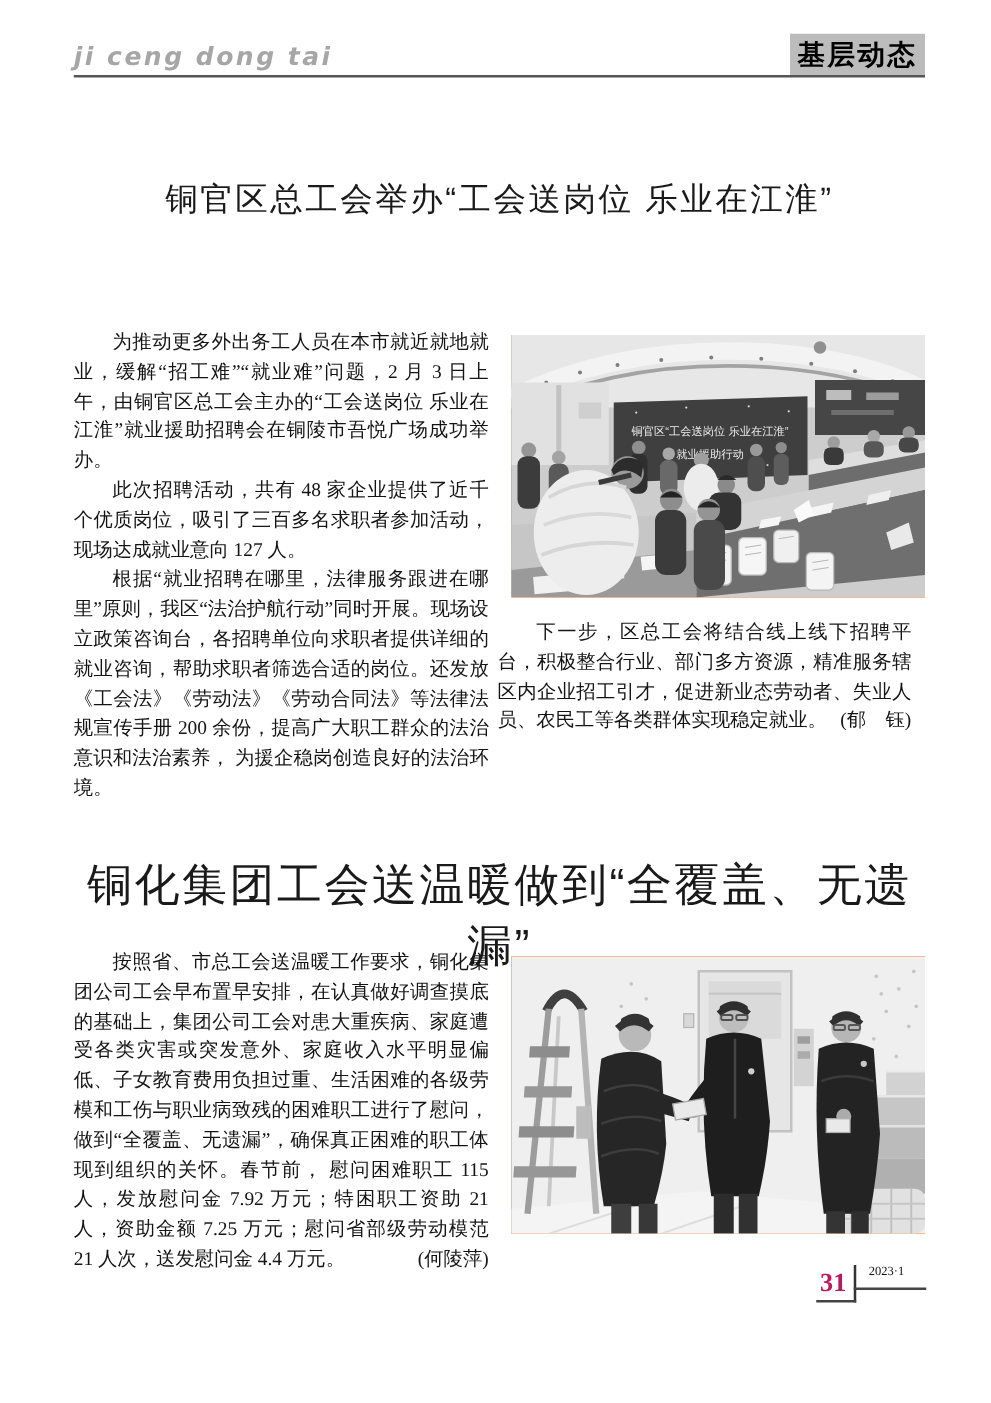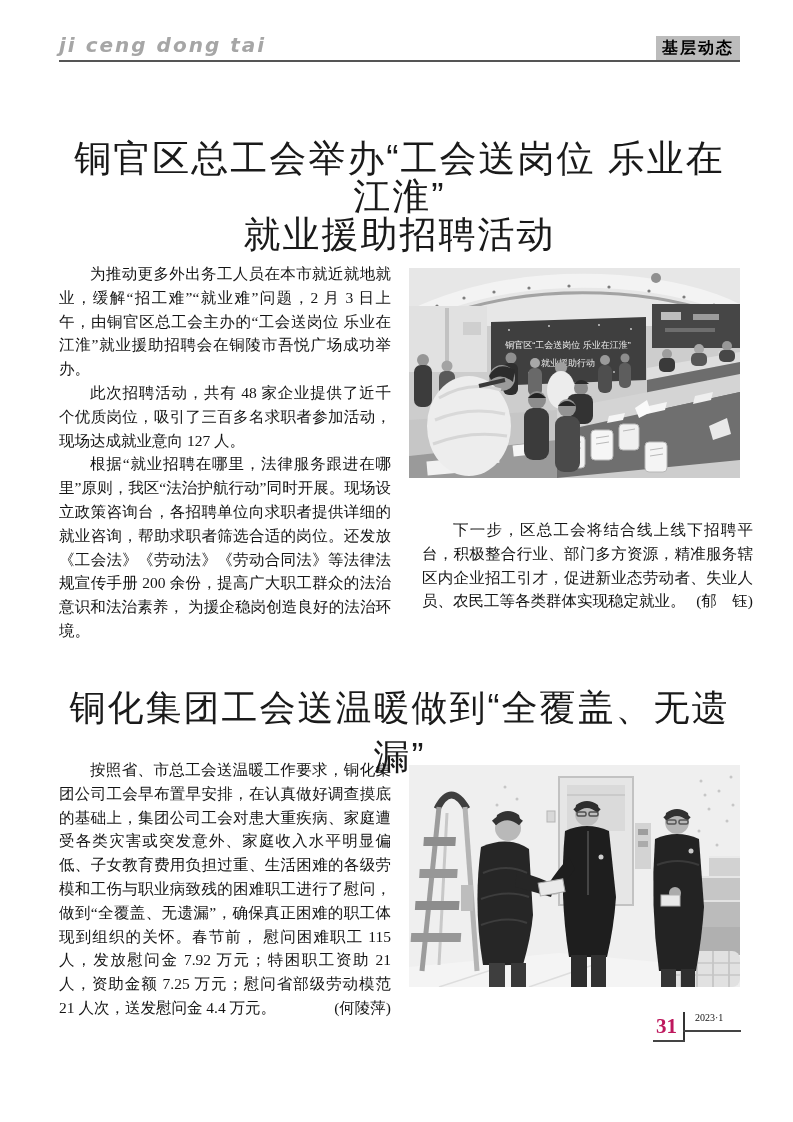--- a/index.html
+++ b/index.html
@@ -22,45 +22,45 @@
     position: absolute; left: 0; bottom: 3px;
     font-family: "DejaVu Sans", sans-serif;
     font-style: italic; font-weight: bold;
     font-size: 20px; letter-spacing: 2px;
     color: #a6a6a6;
   }
   .section-badge {
     position: absolute; right: 0; bottom: 0;
     background: #bcbcbc; color: #000;
     font-family: "Liberation Serif", serif;
-    font-weight: bold; font-size: 16px;
+    font-weight: bold; font-size: 22px;
     letter-spacing: 2px;
     padding: 2px 6px 1px 6px;
   }
   
   .article-title {
     position: absolute; left: 57px; width: 681px;
     text-align: center;
     font-family: "Liberation Sans", sans-serif;
     font-weight: 400;
     color: #1a1a1a;
   }
-  .title-1 { top: 140px; font-size: 37px; line-height: 38px; letter-spacing: 2px; }
+  .title-1 { top: 140px; font-size: 26px; line-height: 38px; letter-spacing: 2px; }
   .title-2 { top: 684px; font-size: 36px; letter-spacing: 2px; }
   
   .textcol {
     position: absolute;
     font-size: 15.5px; line-height: 23.8px;
     text-align: justify;
     color: #141414;
   }
   .textcol p { text-indent: 2em; margin: 0; }
   .byline { float: right; text-indent: 0; }
   .col-a1 { left: 57px; top: 262px; width: 332px; }
-  .col-a1b { left: 420px; top: 494px; width: 331px; margin-top: 24px; }
+  .col-a1b { left: 396px; top: 494px; width: 331px; }
   .col-a2 { left: 57px; top: 758px; width: 332px; }
   
   .photo {
     position: absolute;
     background: #f97316;
     overflow: hidden;
   }
   .photo-1 { left: 407px; top: 268px; width: 331px; height: 210px; }
   .photo-2 { left: 407px; top: 765px; width: 331px; height: 222px; }
   .photo svg { display:block; width:100%; height:100%; }
@@ -84,21 +84,20 @@
 
 <div class="page">
 
   <div class="header">
     <div class="running-title">ji ceng dong tai</div>
     <div class="section-badge">基层动态</div>
   </div>
 
   <div class="article-title title-1">
     <div>铜官区总工会举办“工会送岗位 乐业在江淮”</div>
-    <div>就业援助招聘活动</div>
   </div>
 
   <div class="textcol col-a1">
     <p>为推动更多外出务工人员在本市就近就地就业，缓解“招工难”“就业难”问题，2 月 3 日上午，由铜官区总工会主办的“工会送岗位 乐业在江淮”就业援助招聘会在铜陵市吾悦广场成功举办。</p>
     <p>此次招聘活动，共有 48 家企业提供了近千个优质岗位，吸引了三百多名求职者参加活动，现场达成就业意向 127 人。</p>
     <p>根据“就业招聘在哪里，法律服务跟进在哪里”原则，我区“法治护航行动”同时开展。现场设立政策咨询台，各招聘单位向求职者提供详细的就业咨询，帮助求职者筛选合适的岗位。还发放《工会法》《劳动法》《劳动合同法》等法律法规宣传手册 200 余份，提高广大职工群众的法治意识和法治素养， 为援企稳岗创造良好的法治环境。</p>
   </div>
 
   <div class="photo photo-1">
     <svg viewBox="0 0 331 210" preserveAspectRatio="none">

